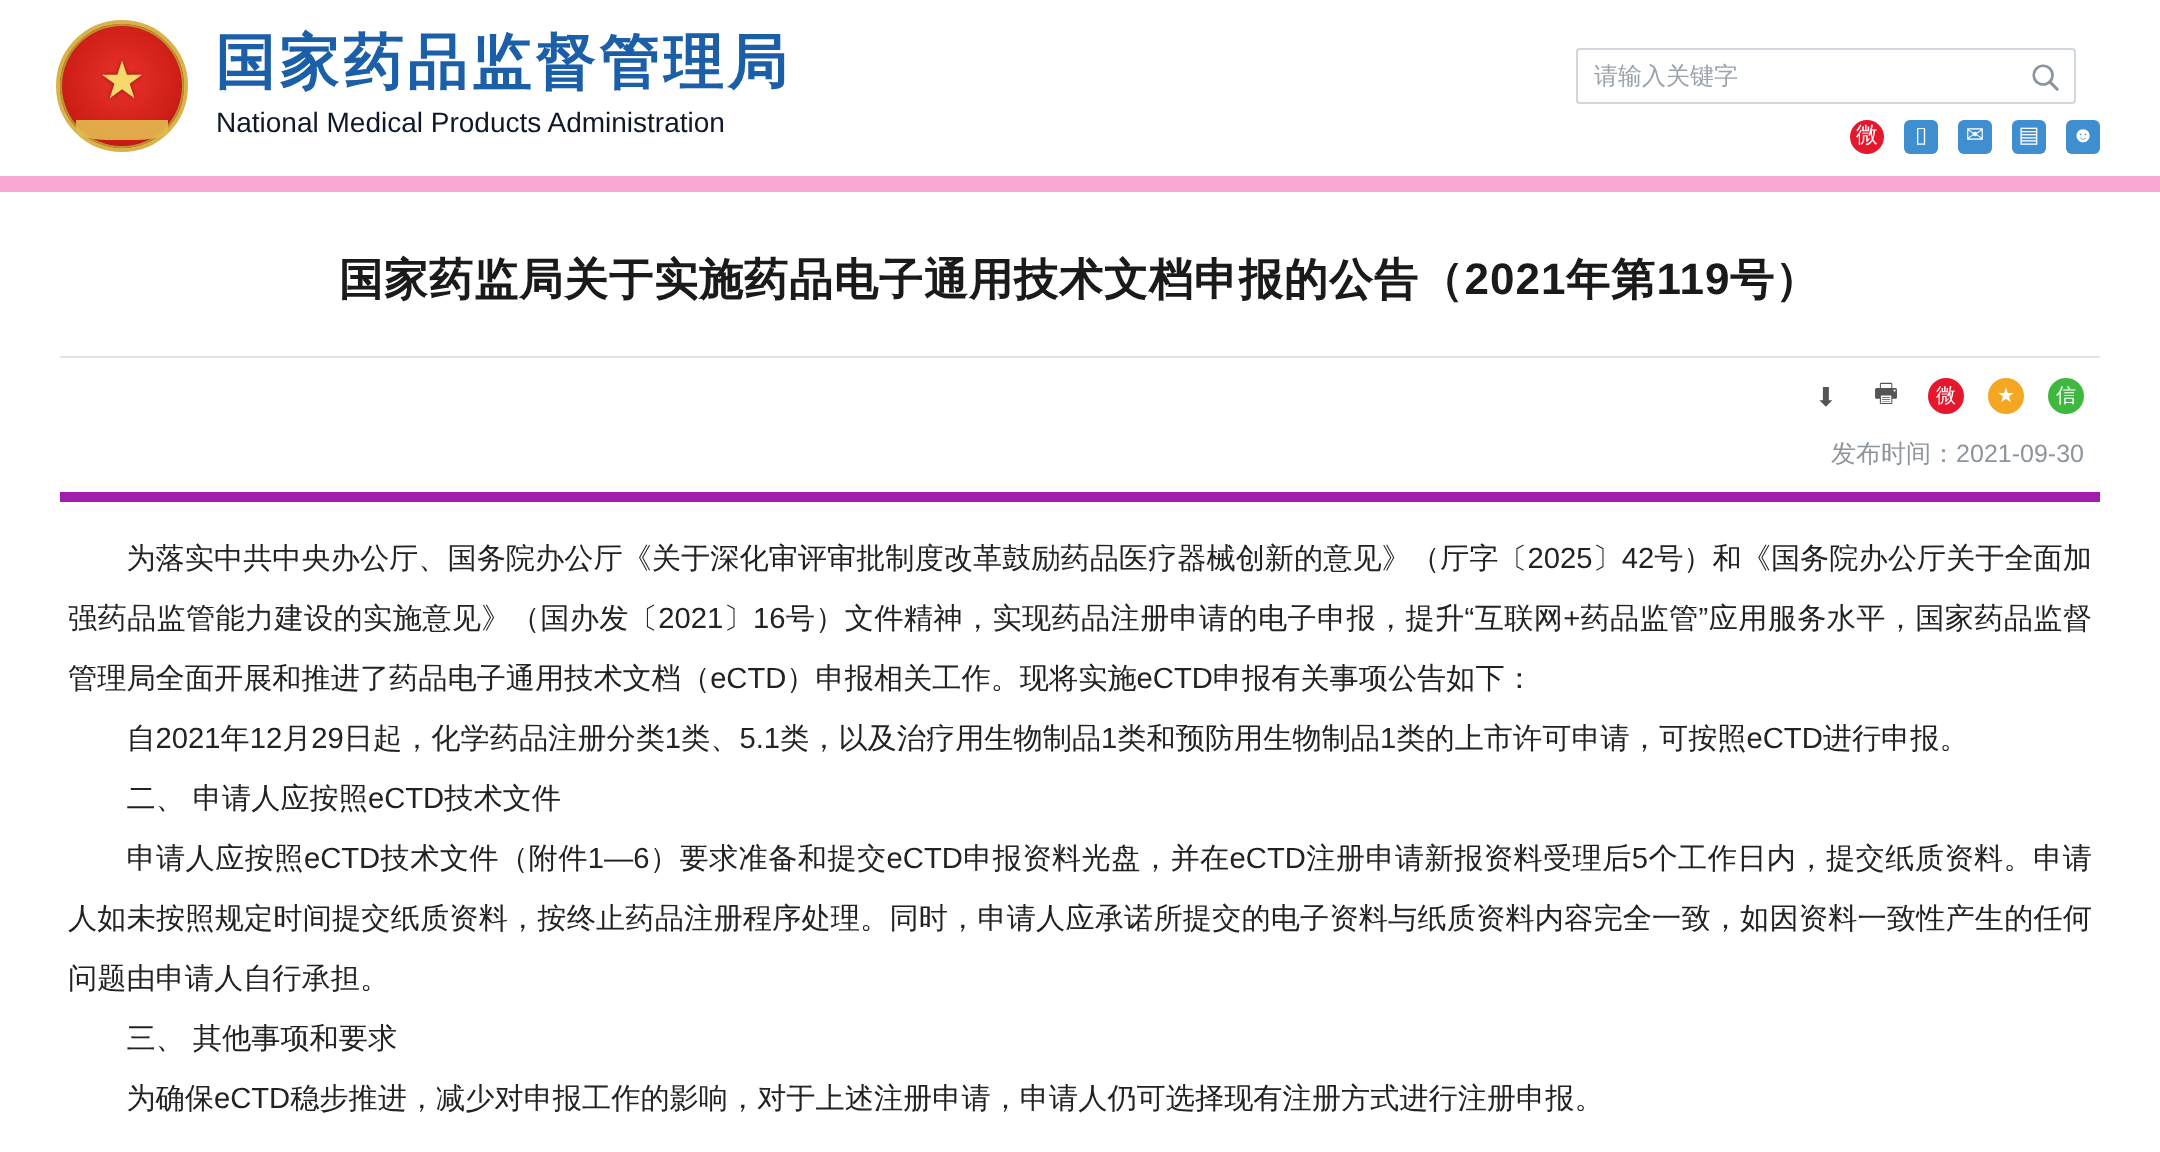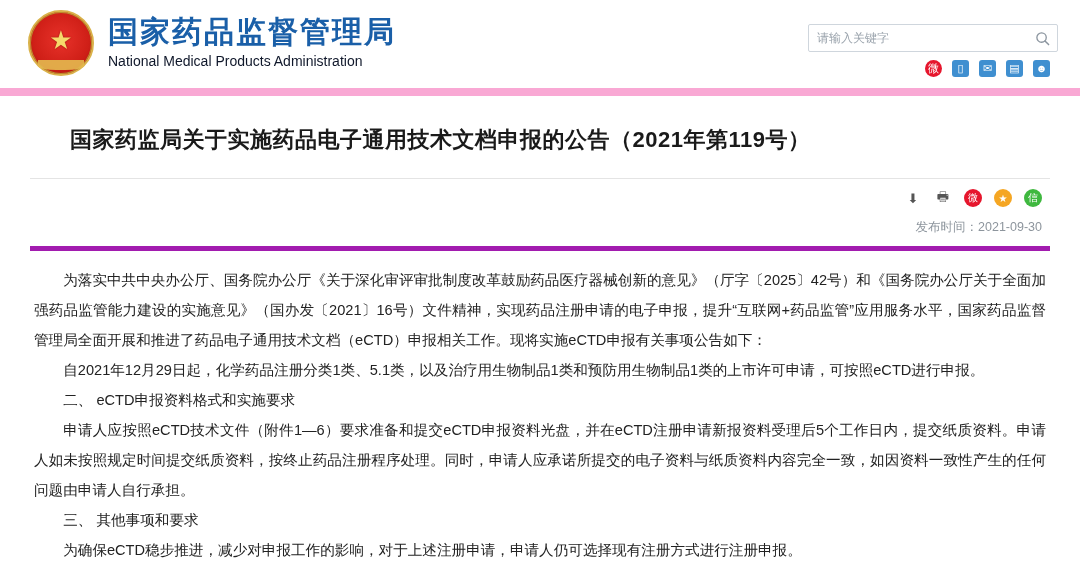--- a/index.html
+++ b/index.html
@@ -95,21 +95,21 @@
   .brand-en {
     color: #0f172a;
     font-size: 14px;
     line-height: 20px;
     margin-top: 2px;
   }
 
   
   .search-wrap {
     position: absolute;
-    right: 22px;
+    right: 42px;
     top: 24px;
     width: 250px;
     height: 28px;
     border: 1px solid #cfd6dd;
     border-radius: 2px;
     background: #fff;
     display: flex;
     align-items: center;
     box-sizing: border-box;
   }
@@ -159,20 +159,21 @@
   .sicon.mail  { background: #3f8fd0; }
   .sicon.msg   { background: #3f8fd0; }
   .sicon.user  { background: #3f8fd0; }
 
   
   .article {
     position: relative;
     padding: 0 30px;
   }
   .title {
+    text-align: center;
     font-size: 22px;
     font-weight: bold;
     color: #1a1a1a;
     padding: 28px 40px 22px;
     line-height: 32px;
     letter-spacing: .5px;
   }
   .tool-row {
     border-top: 1px solid #e4e4e4;
     padding-top: 10px;
@@ -272,21 +273,21 @@
       <span class="tool-ic round wechat">信</span>
     </div>
 
     <div class="pubtime">
       <span>发布时间：</span><span>2021-09-30</span>
     </div>
 
     <div class="body">
       <p>为落实中共中央办公厅、国务院办公厅《关于深化审评审批制度改革鼓励药品医疗器械创新的意见》（厅字〔2025〕42号）和《国务院办公厅关于全面加强药品监管能力建设的实施意见》（国办发〔2021〕16号）文件精神，实现药品注册申请的电子申报，提升“互联网+药品监管”应用服务水平，国家药品监督管理局全面开展和推进了药品电子通用技术文档（eCTD）申报相关工作。现将实施eCTD申报有关事项公告如下：</p>
       <p>自2021年12月29日起，化学药品注册分类1类、5.1类，以及治疗用生物制品1类和预防用生物制品1类的上市许可申请，可按照eCTD进行申报。</p>
-      <p>二、 eCTD申报资料格式和实施要求</p>
+      <p>二、 申请人应按照eCTD技术文件</p>
       <p>申请人应按照eCTD技术文件（附件1—6）要求准备和提交eCTD申报资料光盘，并在eCTD注册申请新报资料受理后5个工作日内，提交纸质资料。申请人如未按照规定时间提交纸质资料，按终止药品注册程序处理。同时，申请人应承诺所提交的电子资料与纸质资料内容完全一致，如因资料一致性产生的任何问题由申请人自行承担。</p>
       <p>三、 其他事项和要求</p>
       <p>为确保eCTD稳步推进，减少对申报工作的影响，对于上述注册申请，申请人仍可选择现有注册方式进行注册申报。</p>
 
     </div>
   </div>
 
 </div>
 
 </body></html>

